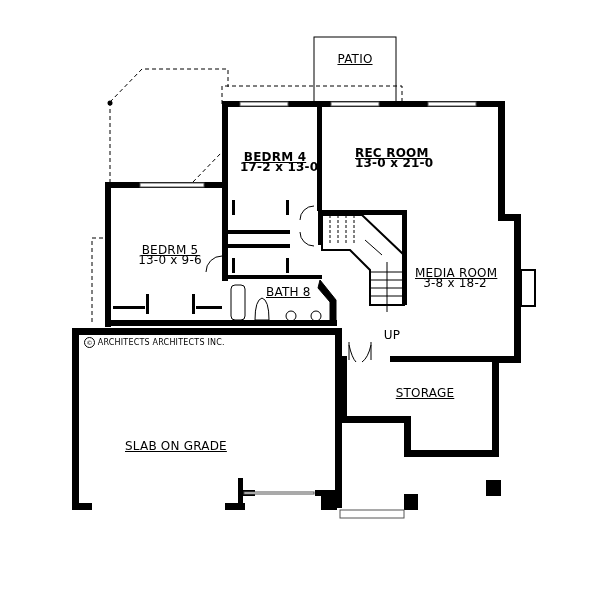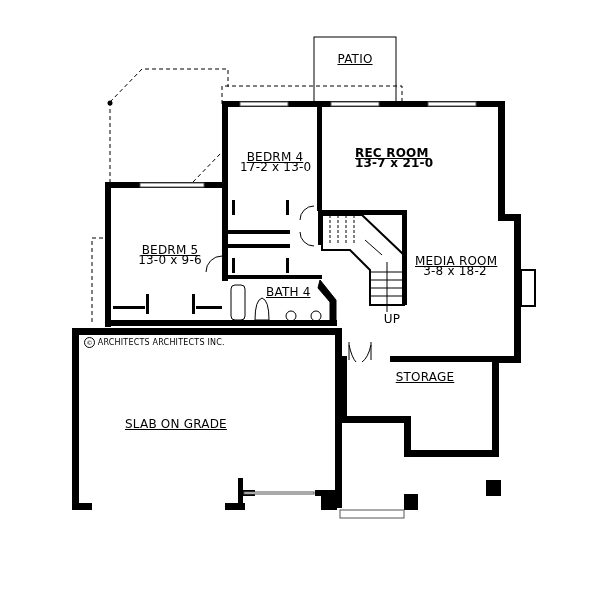--- a/index.html
+++ b/index.html
@@ -141,52 +141,52 @@
     <circle cx="291" cy="316" r="5"></circle>
     <circle cx="316" cy="316" r="5"></circle>
     <polygon points="320,280 336,300 336,320 330,320 330,302 318,288" fill="#000"></polygon>
   </g>
 </svg>
 
 <div class="lbl" style="left:330px; top:54px; width:50px;">
   <span class="name">PATIO</span>
 </div>
 
-<div class="lbl" style="left:240px; top:152px; width:70px;">
+<div class="lbl" style="left:240px; top:152px; width:70px;font-weight:bold;">
   <span class="name">BEDRM 4</span>
   <span class="dim">17-2 x 13-0</span>
 </div>
 
 <div class="lbl" style="left:355px; top:148px; width:70px;font-weight:bold;">
   <span class="name">REC ROOM</span>
-  <span class="dim">13-7 x 21-0</span>
+  <span class="dim">13-0 x 21-0</span>
 </div>
 
-<div class="lbl" style="left:415px; top:256px; width:80px;">
+<div class="lbl" style="left:415px; top:268px; width:80px;">
   <span class="name">MEDIA ROOM</span>
   <span class="dim">3-8 x 18-2</span>
 </div>
 
 <div class="lbl" style="left:135px; top:245px; width:70px;">
   <span class="name">BEDRM 5</span>
   <span class="dim">13-0 x 9-6</span>
 </div>
 
 <div class="lbl" style="left:266px; top:287px; width:44px;">
-  <span class="name">BATH 4</span>
+  <span class="name">BATH 8</span>
 </div>
 
-<div class="lbl" style="left:382px; top:314px; width:20px;">
+<div class="lbl" style="left:382px; top:330px; width:20px;">
   <span>UP</span>
 </div>
 
-<div class="lbl" style="left:395px; top:372px; width:60px;">
+<div class="lbl" style="left:395px; top:388px; width:60px;">
   <span class="name">STORAGE</span>
 </div>
 
-<div class="lbl" style="left:125px; top:419px; width:100px;">
+<div class="lbl" style="left:125px; top:441px; width:100px;">
   <span class="name">SLAB ON GRADE</span>
 </div>
 
 <div class="credit" style="left:84px; top:337px;">
   <span style="display:inline-block; border:1px solid #000; border-radius:50%; width:9px; height:9px; font-size:6px; line-height:9px; text-align:center;">©</span>
   <span>ARCHITECTS ARCHITECTS INC.</span>
 </div>
 
 </body></html>

